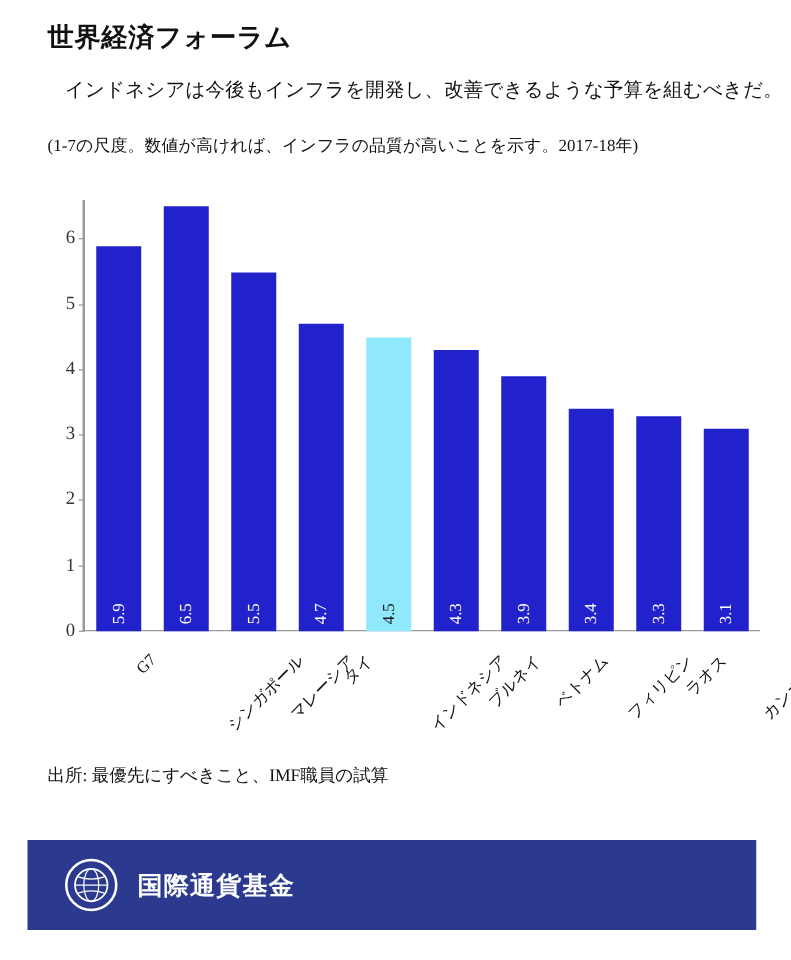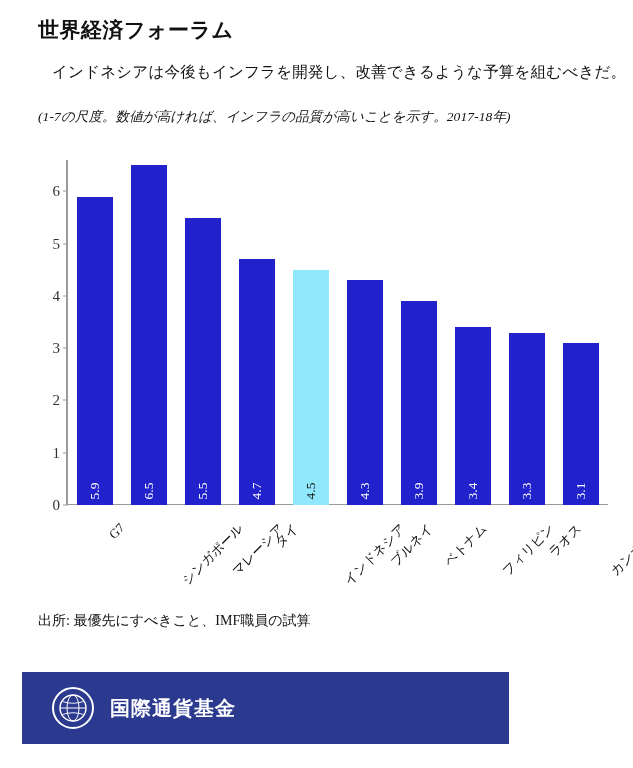--- a/index.html
+++ b/index.html
@@ -38,21 +38,20 @@
     letter-spacing: 0.2px;
     margin-left: 14px;
   }
   .note {
     position: absolute;
     left: 38px;
     top: 108px;
     font-size: 13.5px;
     color: #111111;
     letter-spacing: 0.1px;
-    font-style: italic;
   }
 
   
   .chart {
     position: absolute;
     left: 22px;
     top: 150px;
     width: 590px;
     height: 450px;
   }
@@ -146,21 +145,21 @@
     position: absolute;
     left: 38px;
     top: 612px;
     font-size: 14px;
     color: #111111;
   }
   .footer {
     position: absolute;
     left: 22px;
     top: 672px;
-    width: 487px;
+    width: 583px;
     height: 72px;
     background: #2b3a8f;
   }
   .footer-inner {
     position: absolute;
     left: 30px;
     top: 0;
     height: 72px;
     display: flex;
     align-items: center;

